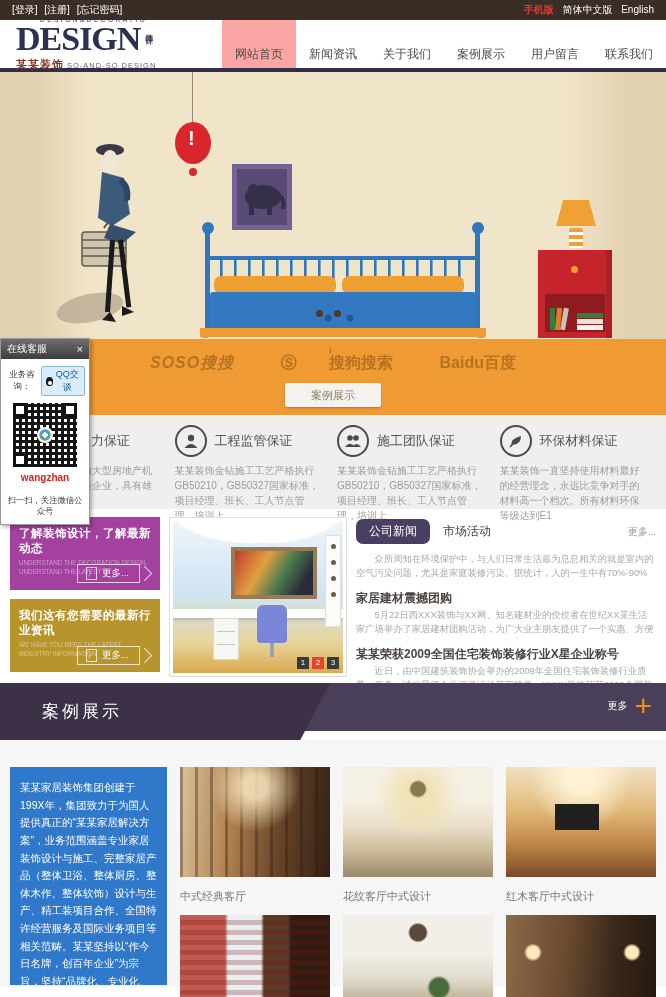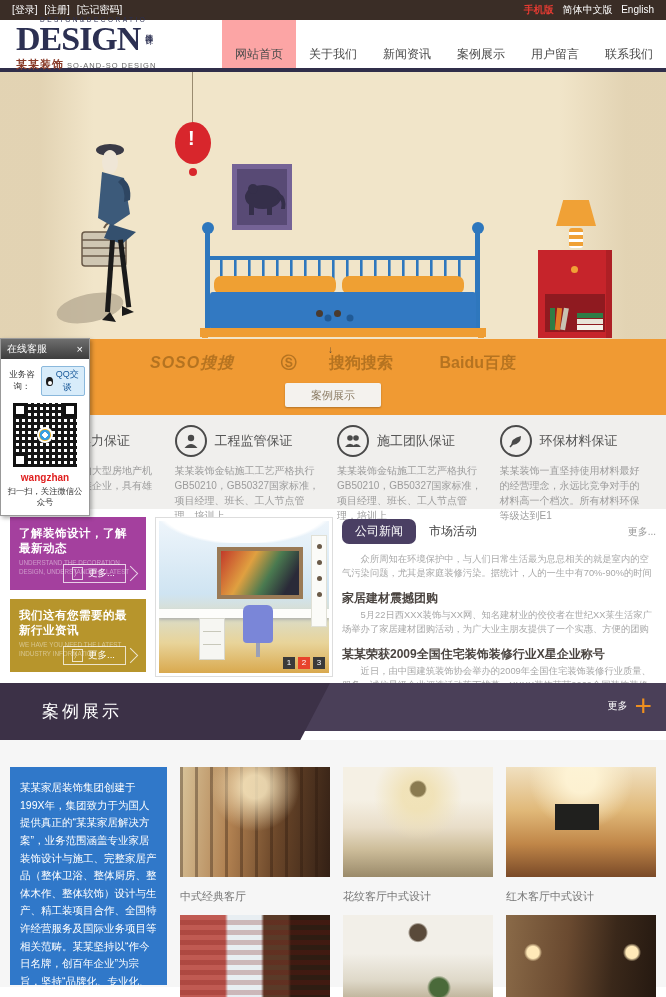--- a/index.html
+++ b/index.html
@@ -76,21 +76,21 @@
   .features { height:94px; background:#f0efed; display:flex; padding:10px 8px 0; }
   .feature { width:25%; padding:0 10px 0 4px; }
   .f-head { display:flex; align-items:center; gap:8px; }
   .f-icon { width:32px; height:32px; border:2px solid #4a4a4a; border-radius:50%;
     display:flex; align-items:center; justify-content:center; flex:none; }
   .f-title { font-size:13px; color:#555; }
   .f-body { font-size:10px; color:#9c9c9c; line-height:1.5; margin-top:6px; }
 
   
   .middle { height:168px; display:flex; padding:8px 10px 0; gap:9px; background:#fff; }
-  .promos { width:136px; display:flex; flex-direction:column; gap:9px; }
+  .promos { width:150px; display:flex; flex-direction:column; gap:9px; }
   .promo { height:73px; padding:9px 9px; color:#fff; position:relative; cursor:pointer; }
   .promo.purple { background:#a4409e; }
   .promo.gold { background:#b7952c; }
   .p-title { font-size:11.5px; font-weight:bold; letter-spacing:0.5px; }
   .p-en { font-size:6.3px; color:rgba(255,255,255,0.45); margin-top:3px; line-height:1.4; }
   .p-more { position:absolute; right:20px; bottom:7px; border:1px solid rgba(255,255,255,0.75);
     font-size:9.5px; padding:2px 10px 2px 8px; cursor:pointer; }
   .p-more::after { content:''; position:absolute; right:-11px; top:3px; width:10px; height:10px;
     border-top:1px solid rgba(255,255,255,0.75); border-right:1px solid rgba(255,255,255,0.75);
     transform:rotate(45deg); }
@@ -183,21 +183,21 @@
   .penguin::after { content:''; position:absolute; left:2px; top:4px; width:4px; height:4px;
     background:#fff; border-radius:50%; }
   .qr { width:64px; height:64px; margin:7px auto 0; position:relative;
     background:repeating-linear-gradient(0deg,#151515 0 3px,transparent 3px 6px),
                repeating-linear-gradient(90deg,#151515 0 3px,#fff 3px 6px); }
   .qr .c { position:absolute; width:14px; height:14px; background:#fff; border:3px solid #111; }
   .qr .c1 { left:0; top:0; } .qr .c2 { right:0; top:0; } .qr .c3 { left:0; bottom:0; }
   .qr .logo-dot { position:absolute; left:24px; top:24px; width:16px; height:16px; border-radius:50%;
     background:radial-gradient(circle,#fff 0 30%,#3aa0e0 32% 60%,#e8b020 62% 80%,#48b048 82%); border:2px solid #fff; }
   .qr-name { color:#e02020; font-size:10px; font-weight:bold; margin-top:5px; }
-  .qr-note { font-size:8.3px; color:#333; margin-top:3px; padding-bottom:3px; }
+  .qr-note { font-size:8.3px; color:#333; margin-top:12px; padding-bottom:3px; }
 </style>
 </head>
 <body>
 
 <div class="topbar">
   <div class="left">
     <span>[登录]</span>
     <span>[注册]</span>
     <span>[忘记密码]</span>
   </div>
@@ -216,22 +216,22 @@
         <div class="logo-main">DESIGN</div>
         <div class="logo-vert">装饰设计</div>
       </div>
       <div class="logo-row2">
         <span class="logo-cn">某某装饰</span><span>SO-AND-SO DESIGN</span>
       </div>
     </div>
   </div>
   <div class="nav">
     <div class="nav-item active">网站首页</div>
+    <div class="nav-item">新闻资讯</div>
     <div class="nav-item">关于我们</div>
-    <div class="nav-item">新闻资讯</div>
     <div class="nav-item">案例展示</div>
     <div class="nav-item">用户留言</div>
     <div class="nav-item">联系我们</div>
   </div>
 </div>
 
 <div class="hero">
   <div class="hero-shade"></div>
 
   <svg class="lady" width="110" height="200" viewBox="0 0 110 200">

